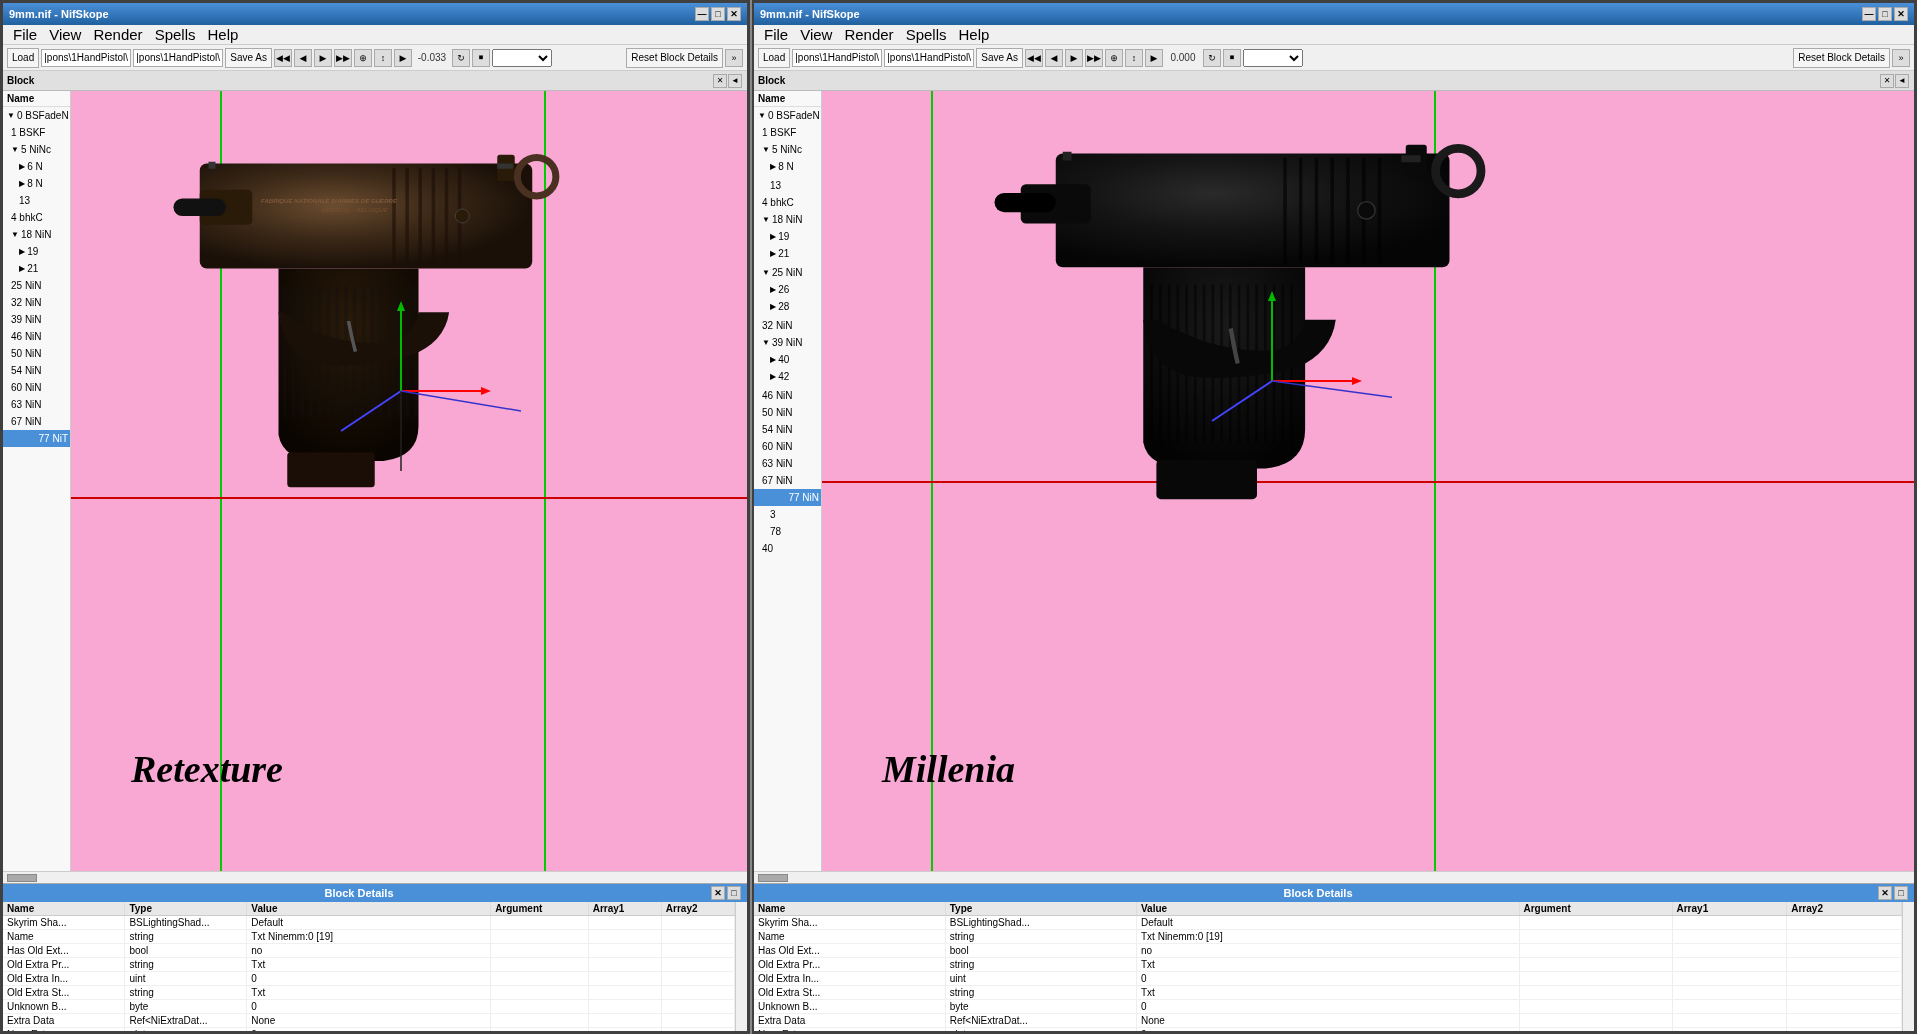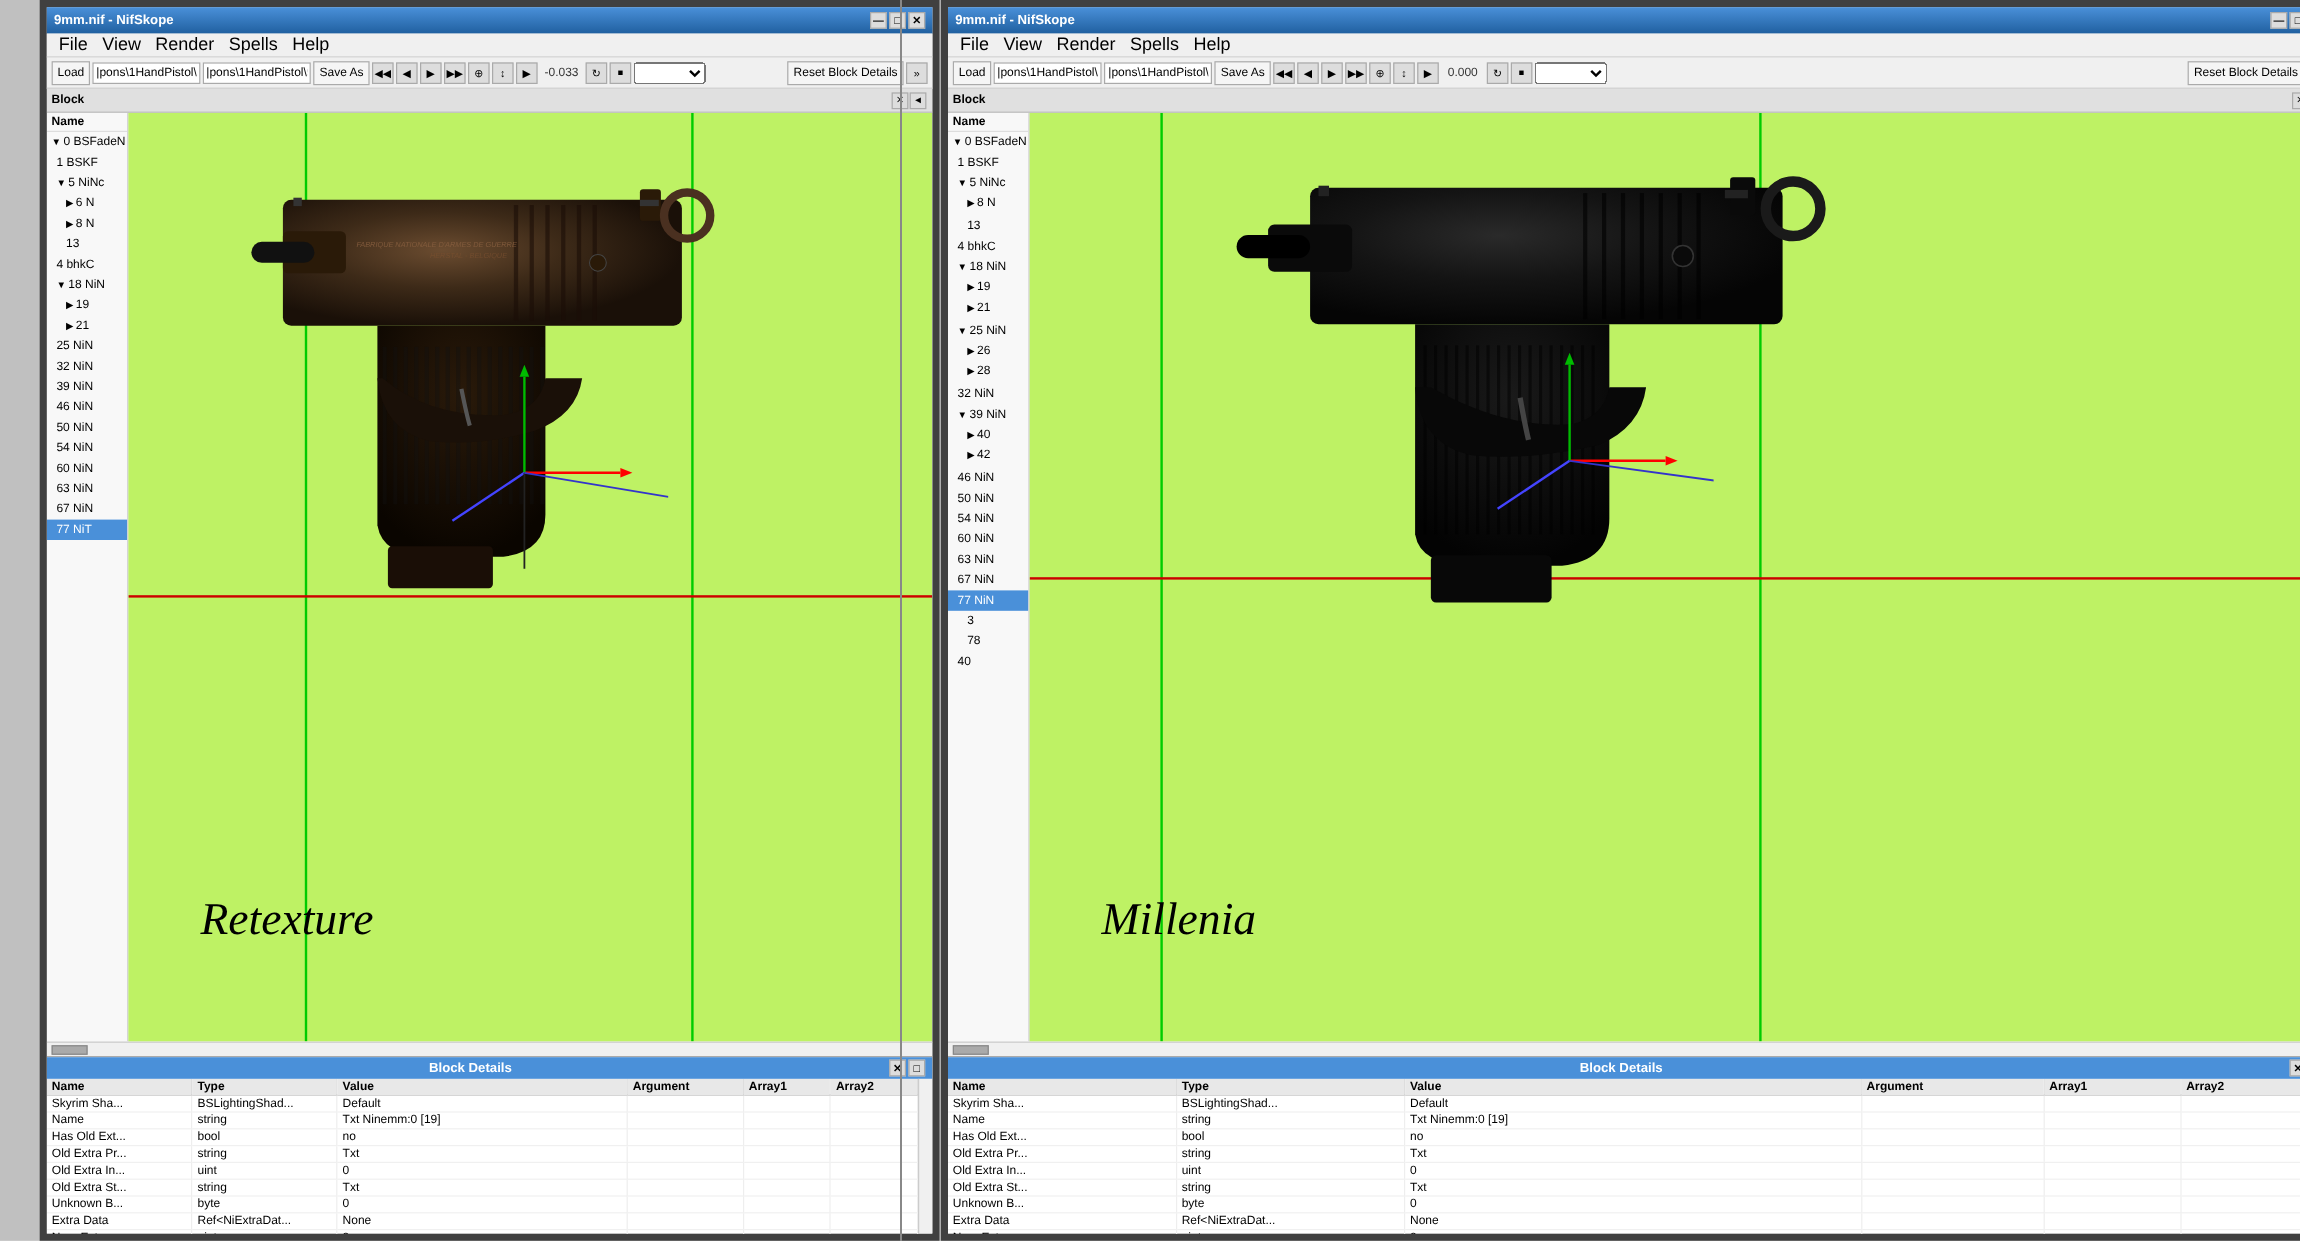--- a/index.html
+++ b/index.html
@@ -10,24 +10,23 @@
       background: #c0c0c0;
       font-family: 'Segoe UI', Tahoma, sans-serif;
       font-size: 11px;
       color: #000;
     }
 
     
     .window {
       position: absolute;
       background: #f0f0f0;
-      border: 6px solid #404040;
+      border: 3px solid #404040;
       display: flex;
       flex-direction: column;
-      margin-left: 33px;
     }
     .title-bar {
       height: 22px;
       background: linear-gradient(to bottom, #4a90d9, #2060a0);
       color: white;
       display: flex;
       align-items: center;
       padding: 0 6px;
       font-size: 11px;
       font-weight: bold;
@@ -132,31 +131,32 @@
     .tree-item {
       padding: 1px 2px 1px 4px;
       white-space: nowrap;
       overflow: hidden;
       cursor: pointer;
       display: flex;
       align-items: center;
       font-size: 10px;
       line-height: 15px;
     }
-    .tree-item.selected { background: #4a90d9; color: white; }
+    .tree-item.selected { background: #4a90d9; color: white; justify-content: flex-end; }
     .tree-item .arrow { margin-right: 2px; font-size: 8px; }
     .tree-indent-1 { padding-left: 8px; }
     .tree-indent-2 { padding-left: 16px; }
 
     
     .viewport {
       flex: 1;
-      background: #bef264;
+      background: #f9a8d4;
       position: relative;
       overflow: hidden;
+      font-weight: bold;
     }
     .viewport-label {
       position: absolute;
       bottom: 80px;
       left: 60px;
       font-family: 'Palatino Linotype', Georgia, serif;
       font-size: 38px;
       font-style: italic;
       color: #000;
       pointer-events: none;

